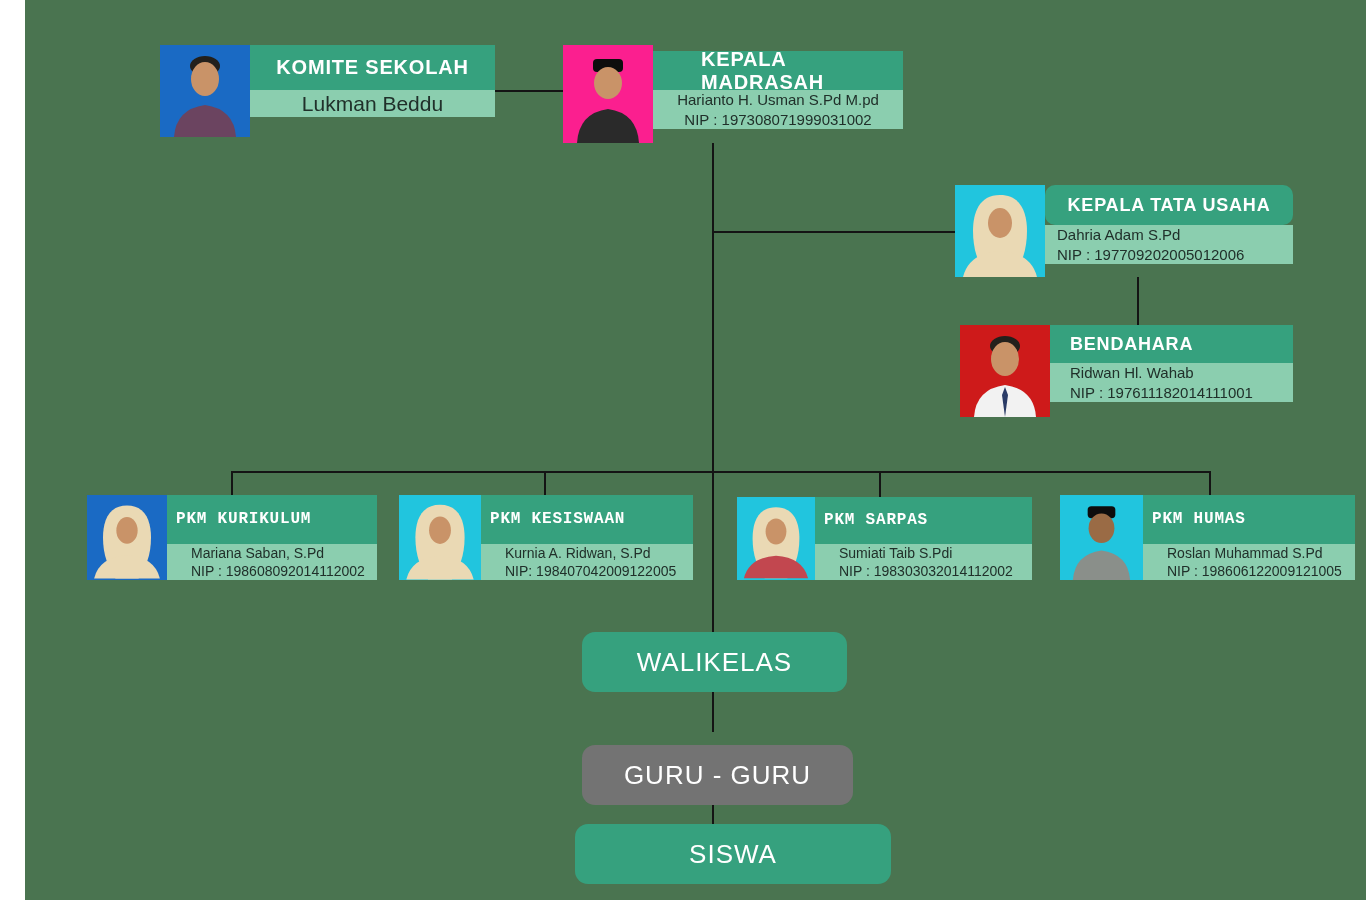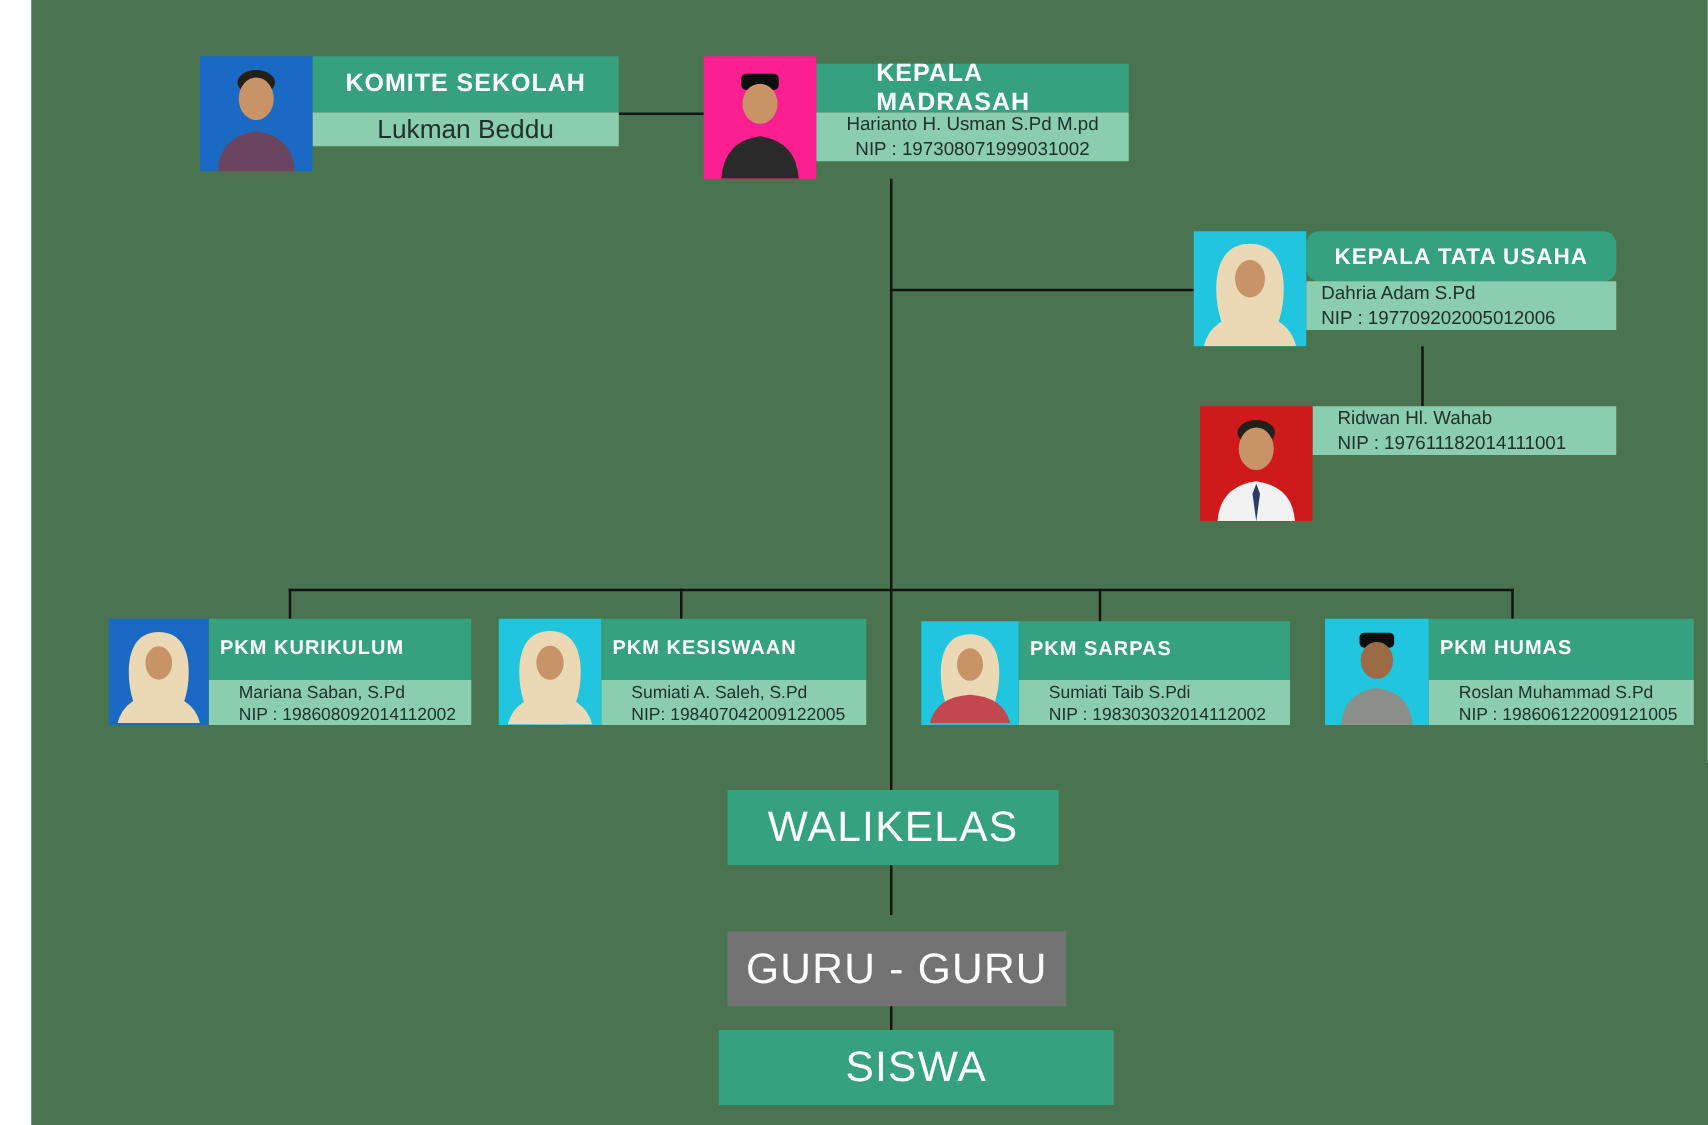--- a/index.html
+++ b/index.html
@@ -36,33 +36,33 @@
   #n-kepala .hdr{height:39px;font-size:20px;padding-left:48px;}
   #n-kepala .bdy{font-size:15px;}
   #n-tatausaha{left:930px;top:185px;width:338px;height:92px;}
   #n-tatausaha .photo{width:90px;}
   #n-tatausaha .hdr{height:40px;font-size:18px;border-radius:10px;}
   #n-tatausaha .bdy{font-size:15px;}
   #n-bendahara{left:935px;top:325px;width:333px;height:92px;}
   #n-bendahara .photo{width:90px;}
   #n-bendahara .hdr{height:38px;font-size:18px;justify-content:flex-start;padding-left:20px;}
   #n-bendahara .bdy{font-size:15px;padding-left:20px;}
-  .pkm .hdr{height:52px;font-size:16px;}
+  .pkm .hdr{height:52px;font-size:16px;font-family:Liberation Mono, monospace;}
   .pkm .bdy{font-size:14px;padding-left:24px;}
   #n-kurikulum{left:62px;top:495px;width:290px;height:85px;}
   #n-kurikulum .photo{width:80px;}
   #n-kesiswaan{left:374px;top:495px;width:294px;height:85px;}
   #n-kesiswaan .photo{width:82px;}
   #n-sarpas{left:712px;top:497px;width:295px;height:83px;}
   #n-sarpas .photo{width:78px;}
   #n-humas{left:1035px;top:495px;width:295px;height:85px;}
   #n-humas .photo{width:83px;}
   .bigbox{
     position:absolute;display:flex;align-items:center;justify-content:center;
-    color:#fff;font-size:34px;letter-spacing:1px;font-weight:500;
+    color:#fff;font-size:26px;letter-spacing:1px;font-weight:500;border-radius:13px;
   }
   #n-walikelas{left:557px;top:632px;width:265px;height:60px;background:#36a17e;}
   #n-guru{left:557px;top:745px;width:271px;height:60px;background:#737373;}
   #n-siswa{left:550px;top:824px;width:316px;height:60px;background:#36a17e;}
   
   #l-komite-kepala{left:470px;top:90px;width:68px;height:2px;}
   #l-main-vert{left:687px;top:143px;width:2px;height:489px;}
   #l-tata-branch{left:687px;top:231px;width:243px;height:2px;}
   #l-benda-vert{left:1112px;top:277px;width:2px;height:48px;}
   #l-pkm-horiz{left:206px;top:471px;width:980px;height:2px;}
@@ -143,20 +143,21 @@
   <div class="node" id="n-bendahara">
     <div class="photo" style="background: rgb(206, 26, 26);">
       <svg viewBox="0 0 90 92">
         <ellipse cx="45" cy="21" rx="15" ry="10" fill="#23201c"></ellipse>
         <ellipse cx="45" cy="34" rx="14" ry="17" fill="#c99368"></ellipse>
         <path d="M14 92 Q16 64 45 60 Q74 64 76 92 Z" fill="#f2f2f2"></path>
         <path d="M45 62 L48 70 L45 92 L42 70 Z" fill="#2a3b66"></path>
       </svg>
     </div>
     <div class="panel">
+      <div class="hdr">BENDAHARA</div>
       <div class="bdy">
         <span class="nm">Ridwan Hl.  Wahab</span>
         <span class="nip">NIP : 197611182014111001</span>
       </div>
     </div>
   </div>
 
   <div class="node pkm" id="n-kurikulum">
     <div class="photo" style="background: rgb(26, 106, 196);">
       <svg viewBox="0 0 90 92">
@@ -178,21 +179,21 @@
     <div class="photo" style="background: rgb(33, 197, 222);">
       <svg viewBox="0 0 90 92">
         <path d="M45 10 C66 10 72 28 72 46 C72 66 66 80 58 92 L32 92 C24 80 18 66 18 46 C18 28 24 10 45 10 Z" fill="#ead9b4"></path>
         <ellipse cx="45" cy="38" rx="12" ry="15" fill="#c99368"></ellipse>
         <path d="M8 92 Q14 68 45 66 Q76 68 82 92 Z" fill="#ead9b4"></path>
       </svg>
     </div>
     <div class="panel">
       <div class="hdr left">PKM KESISWAAN</div>
       <div class="bdy">
-        <span class="nm">Sumiati A.  Saleh, S.Pd</span>
+        <span class="nm">Kurnia A.  Ridwan, S.Pd</span>
         <span class="nip">NIP: 198407042009122005</span>
       </div>
     </div>
   </div>
 
   <div class="node pkm" id="n-sarpas">
     <div class="photo" style="background: rgb(33, 197, 222);">
       <svg viewBox="0 0 90 92">
         <path d="M45 10 C66 10 72 28 72 46 C72 66 66 80 58 92 L32 92 C24 80 18 66 18 46 C18 28 24 10 45 10 Z" fill="#ead9b4"></path>
         <ellipse cx="45" cy="38" rx="12" ry="15" fill="#c99368"></ellipse>

